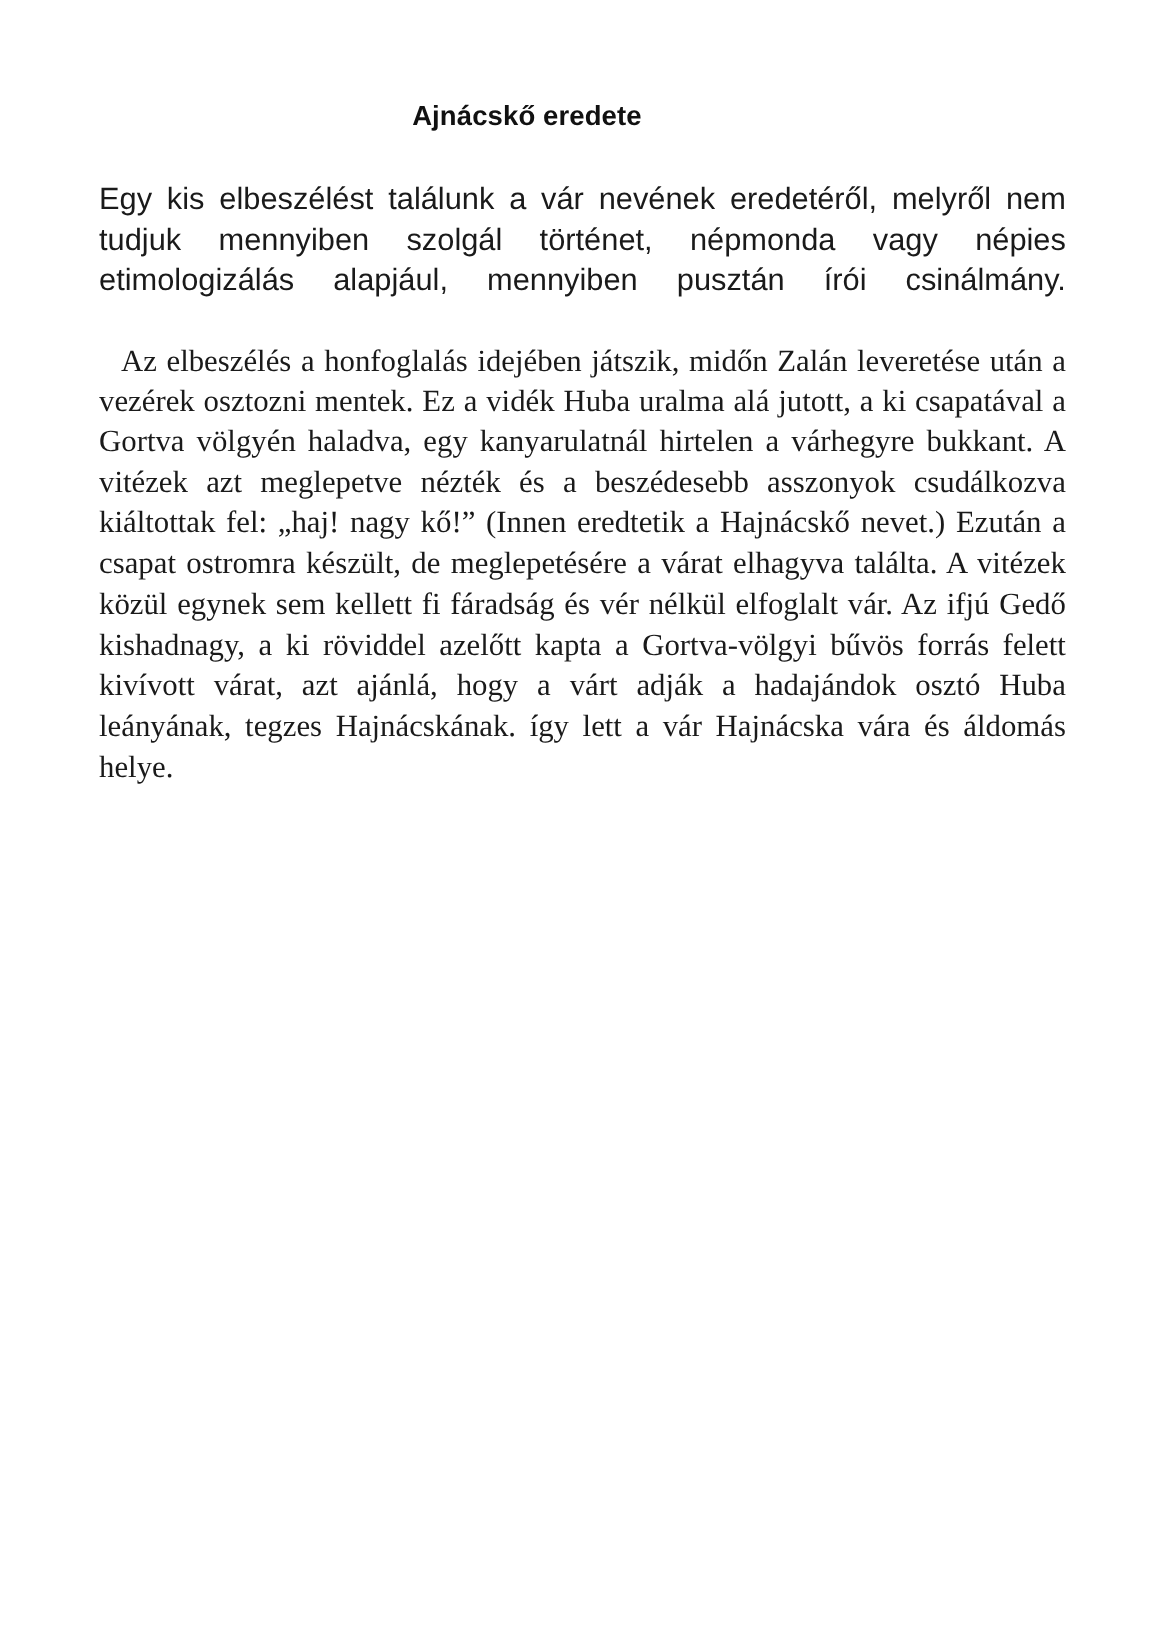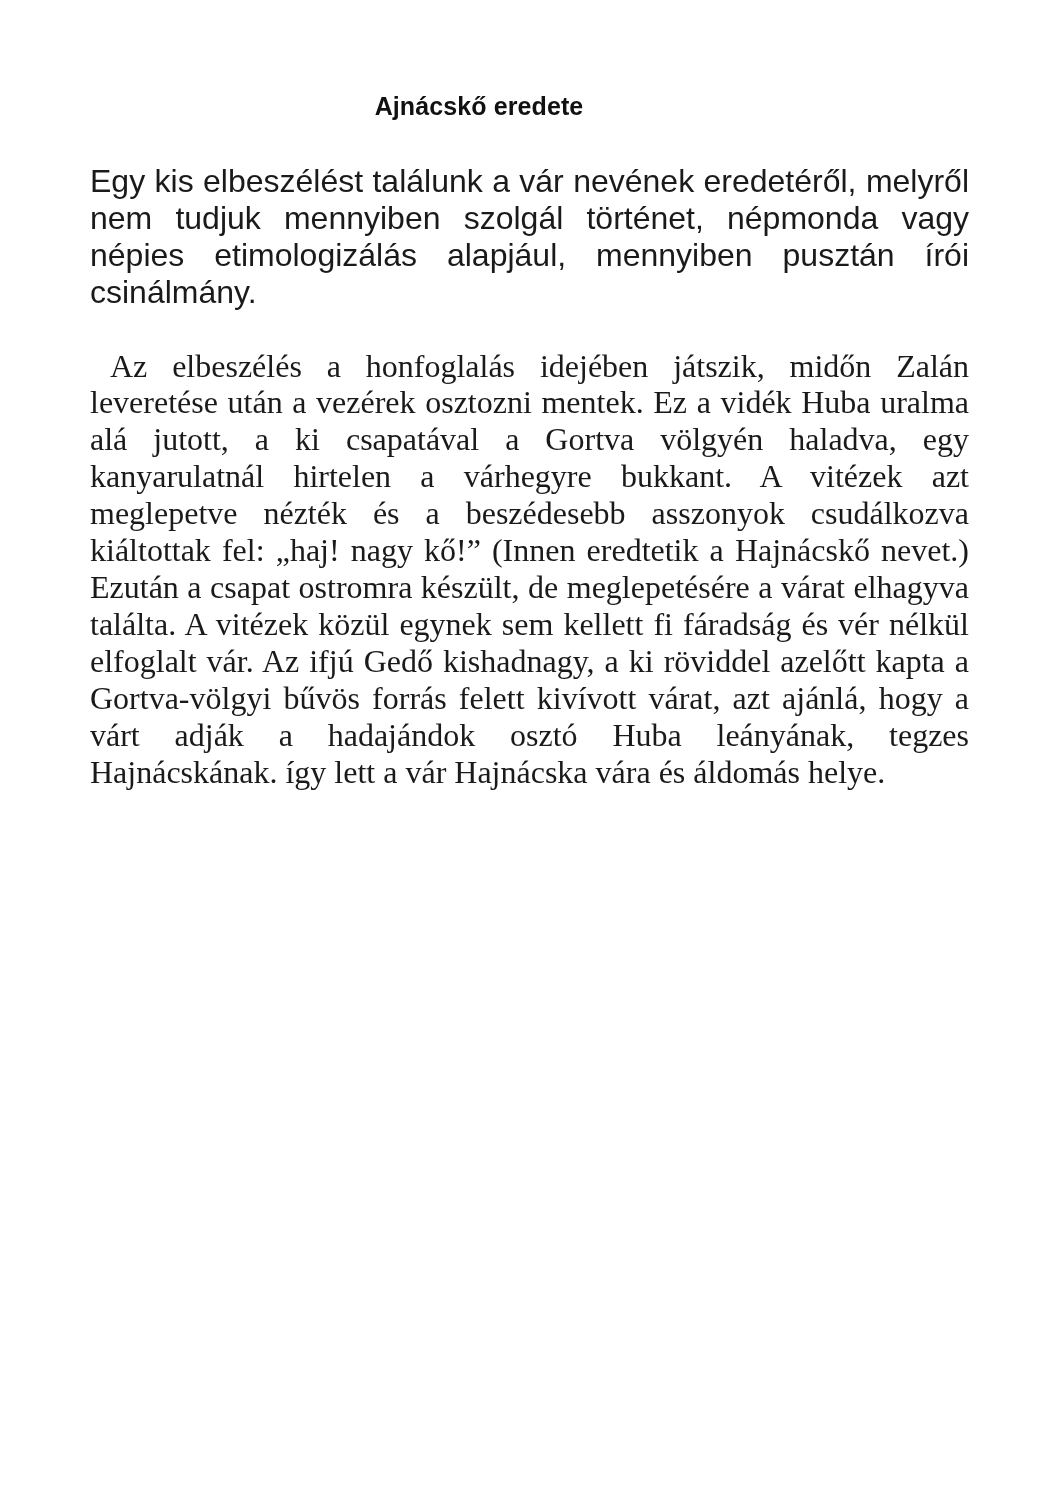--- a/index.html
+++ b/index.html
@@ -33,21 +33,21 @@
   .body-block {
     position: absolute;
     left: 90px;
     top: 163px;
     width: 879px;
   }
   .para {
     margin: 0;
     text-align: justify;
     text-justify: inter-word;
-    font-size: 32px;
+    font-size: 28px;
     line-height: 36.9px;
     color: #1a1a1a;
     hyphens: none;
   }
   .para + .para {
     margin-top: 0;
     font-family: Liberation Serif, serif;
   }
   .para.indented {
     text-indent: 20px;

